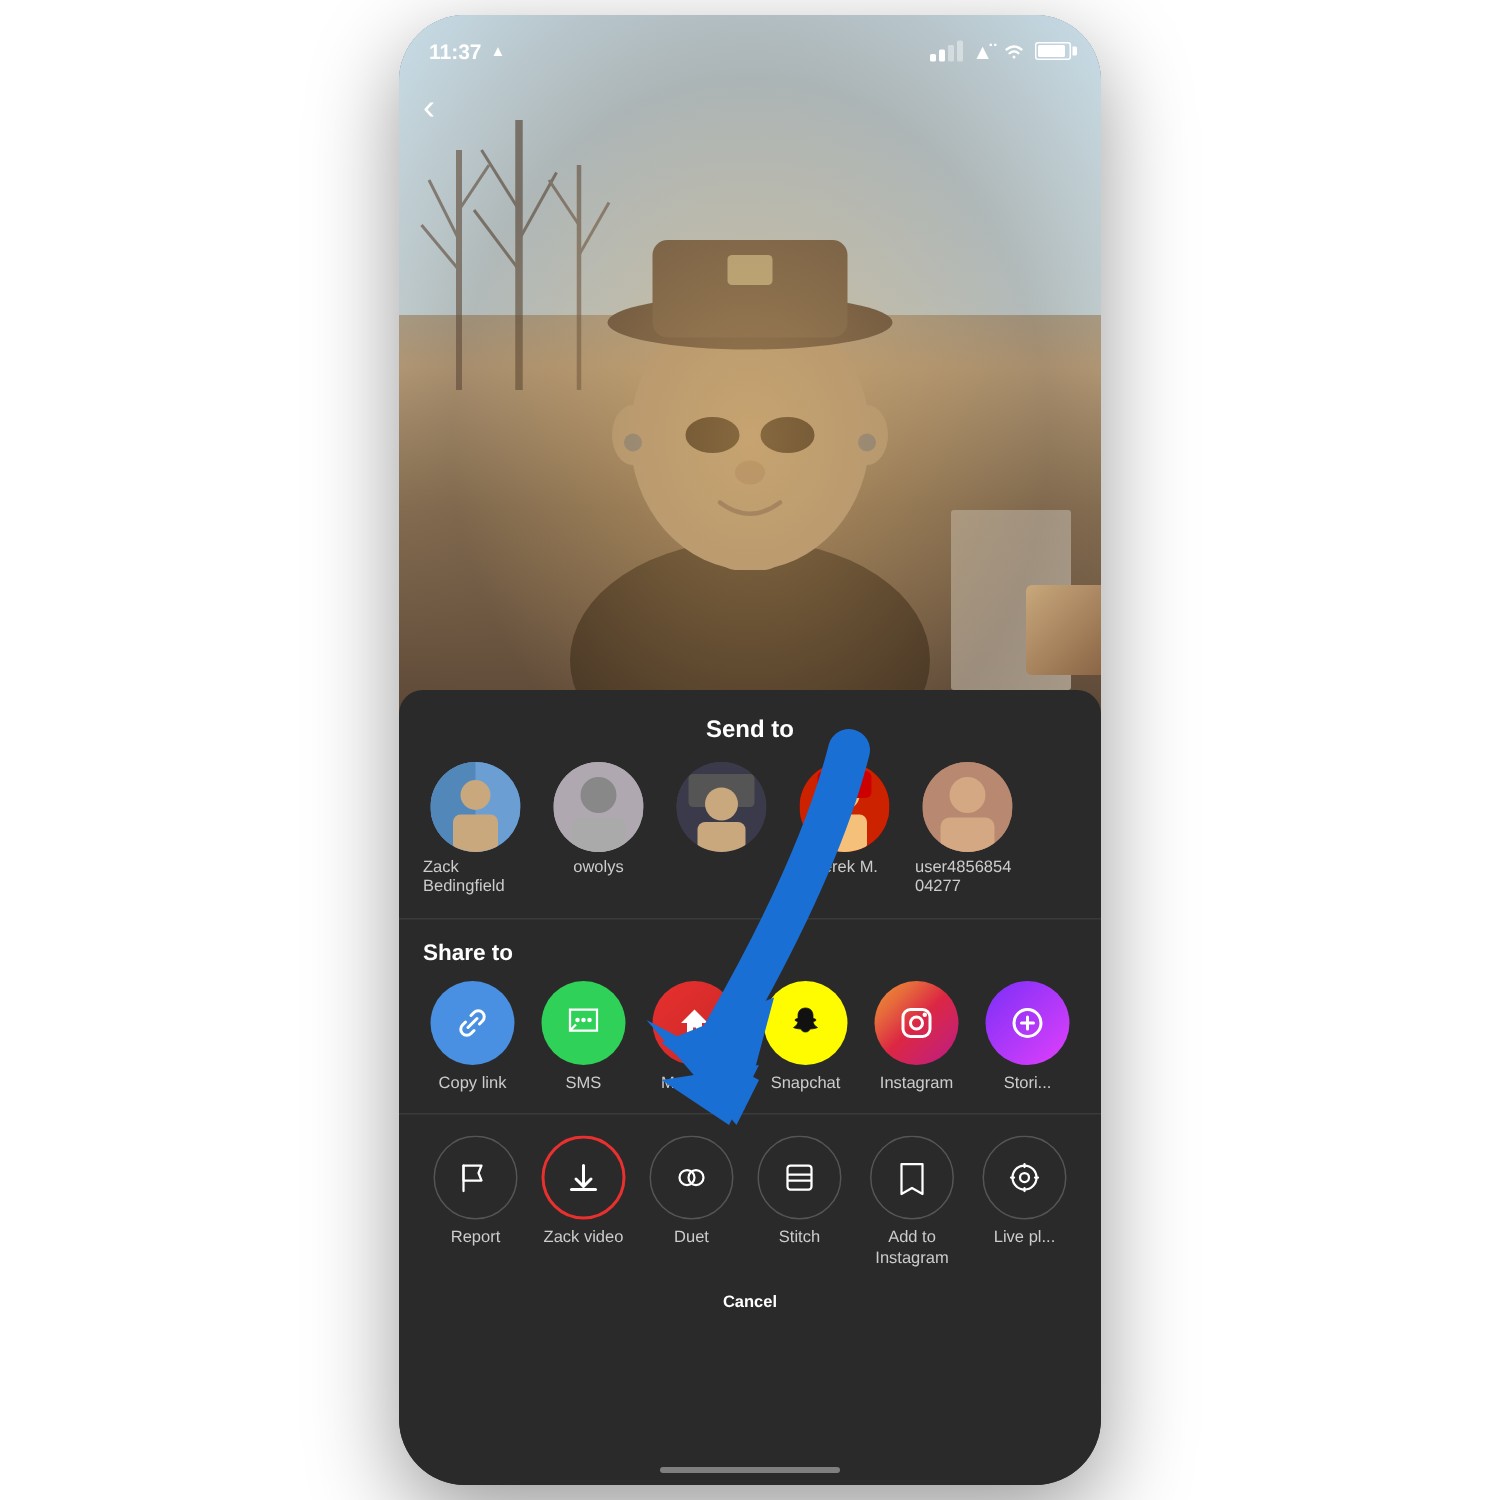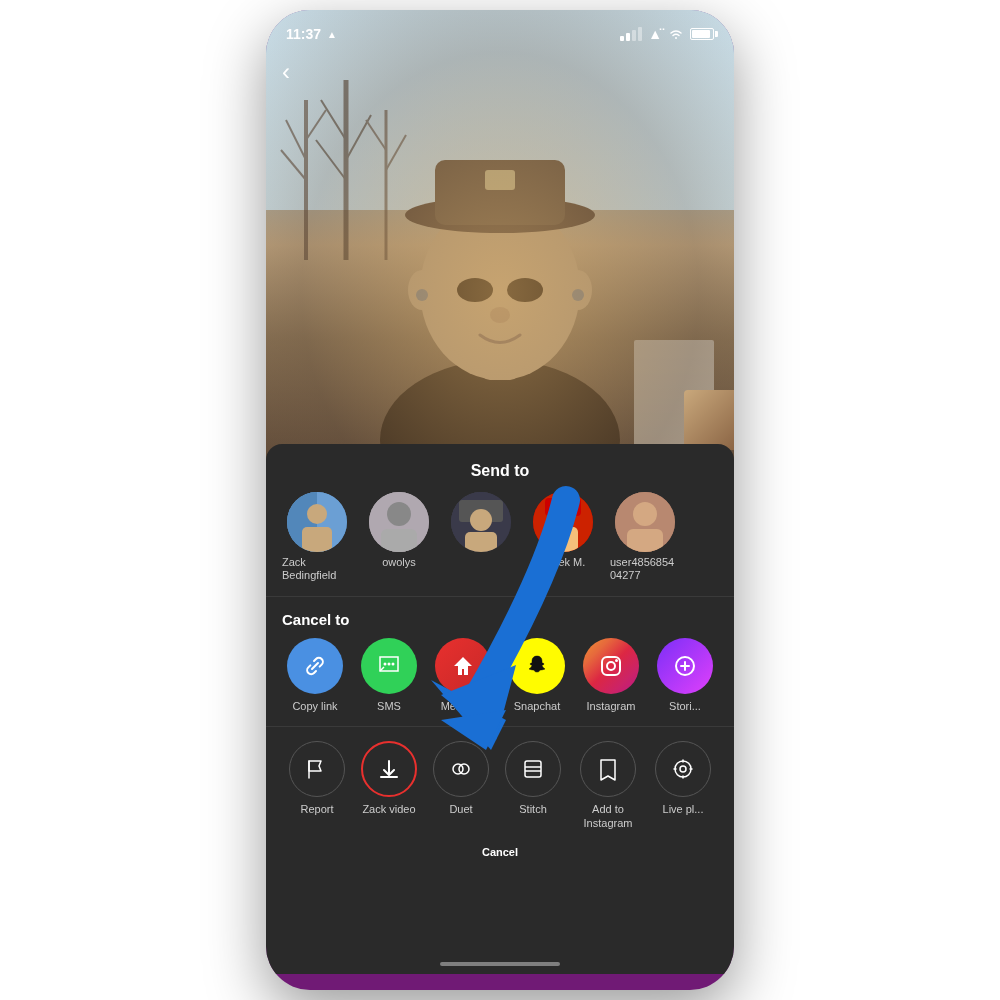--- a/index.html
+++ b/index.html
@@ -8,21 +8,21 @@
       height: 1000px;
       background: #fff;
       display: flex;
       justify-content: center;
       align-items: center;
       font-family: -apple-system, BlinkMacSystemFont, 'Helvetica Neue', sans-serif;
     }
     .phone-frame {
       width: 468px;
       height: 980px;
-      background: #701a75;
+      background: #404040;
       border-radius: 44px;
       overflow: hidden;
       position: relative;
       box-shadow: 0 20px 60px rgba(0,0,0,0.4);
     }
     .status-bar {
       position: absolute;
       top: 0;
       left: 0;
       right: 0;
@@ -90,21 +90,21 @@
       overflow: hidden;
     }
     .corner-avatar-inner {
       width: 100%;
       height: 100%;
       background: linear-gradient(135deg, #c9a87c 0%, #8b6545 100%);
     }
 
     .bottom-sheet {
       position: absolute;
-      bottom: 16px;
+      bottom: 0;
       left: 0;
       right: 0;
       height: 530px;
       background: #2a2a2a;
       border-radius: 16px 16px 0 0;
     }
     .send-to-title {
       text-align: center;
       color: #fff;
       font-size: 16px;
@@ -413,21 +413,21 @@
             <circle cx="30" cy="22" r="12" fill="#d4a882"></circle>
             <rect x="12" y="37" width="36" height="23" rx="6" fill="#d4a882"></rect>
           </svg>
         </div>
         <span class="contact-name">user4856854 04277</span>
       </div>
     </div>
 
     <div class="divider"></div>
 
-    <div class="share-to-title">Cancel to</div>
+    <div class="share-to-title">Share to</div>
 
     <div class="share-row">
       <div class="share-item">
         <div class="share-icon icon-copylink">
           <svg width="26" height="26" viewBox="0 0 26 26">
             <path d="M10 16L16 10M12 8l2-2a4 4 0 015.66 5.66l-2 2M14 18l-2 2a4 4 0 01-5.66-5.66l2-2" stroke="white" stroke-width="2" stroke-linecap="round" fill="none"></path>
           </svg>
         </div>
         <span class="share-label">Copy link</span>
       </div>

